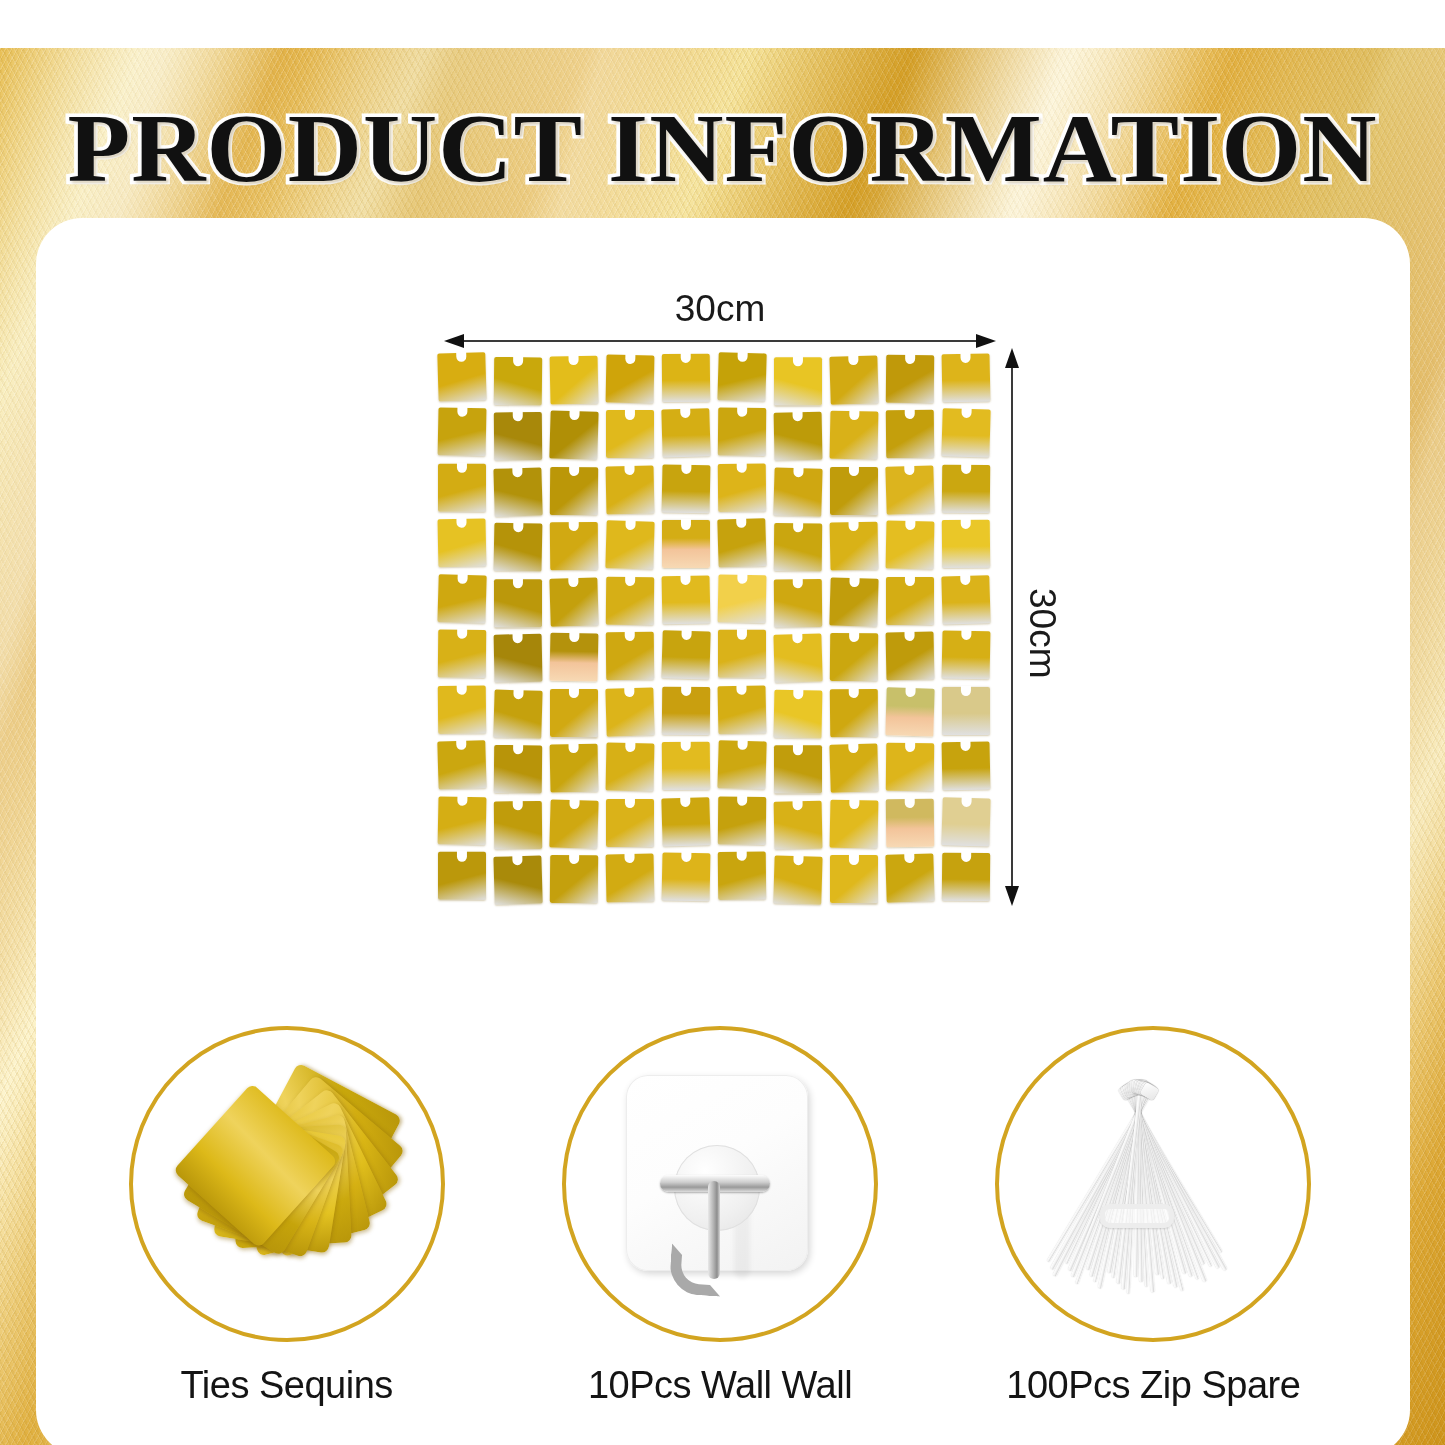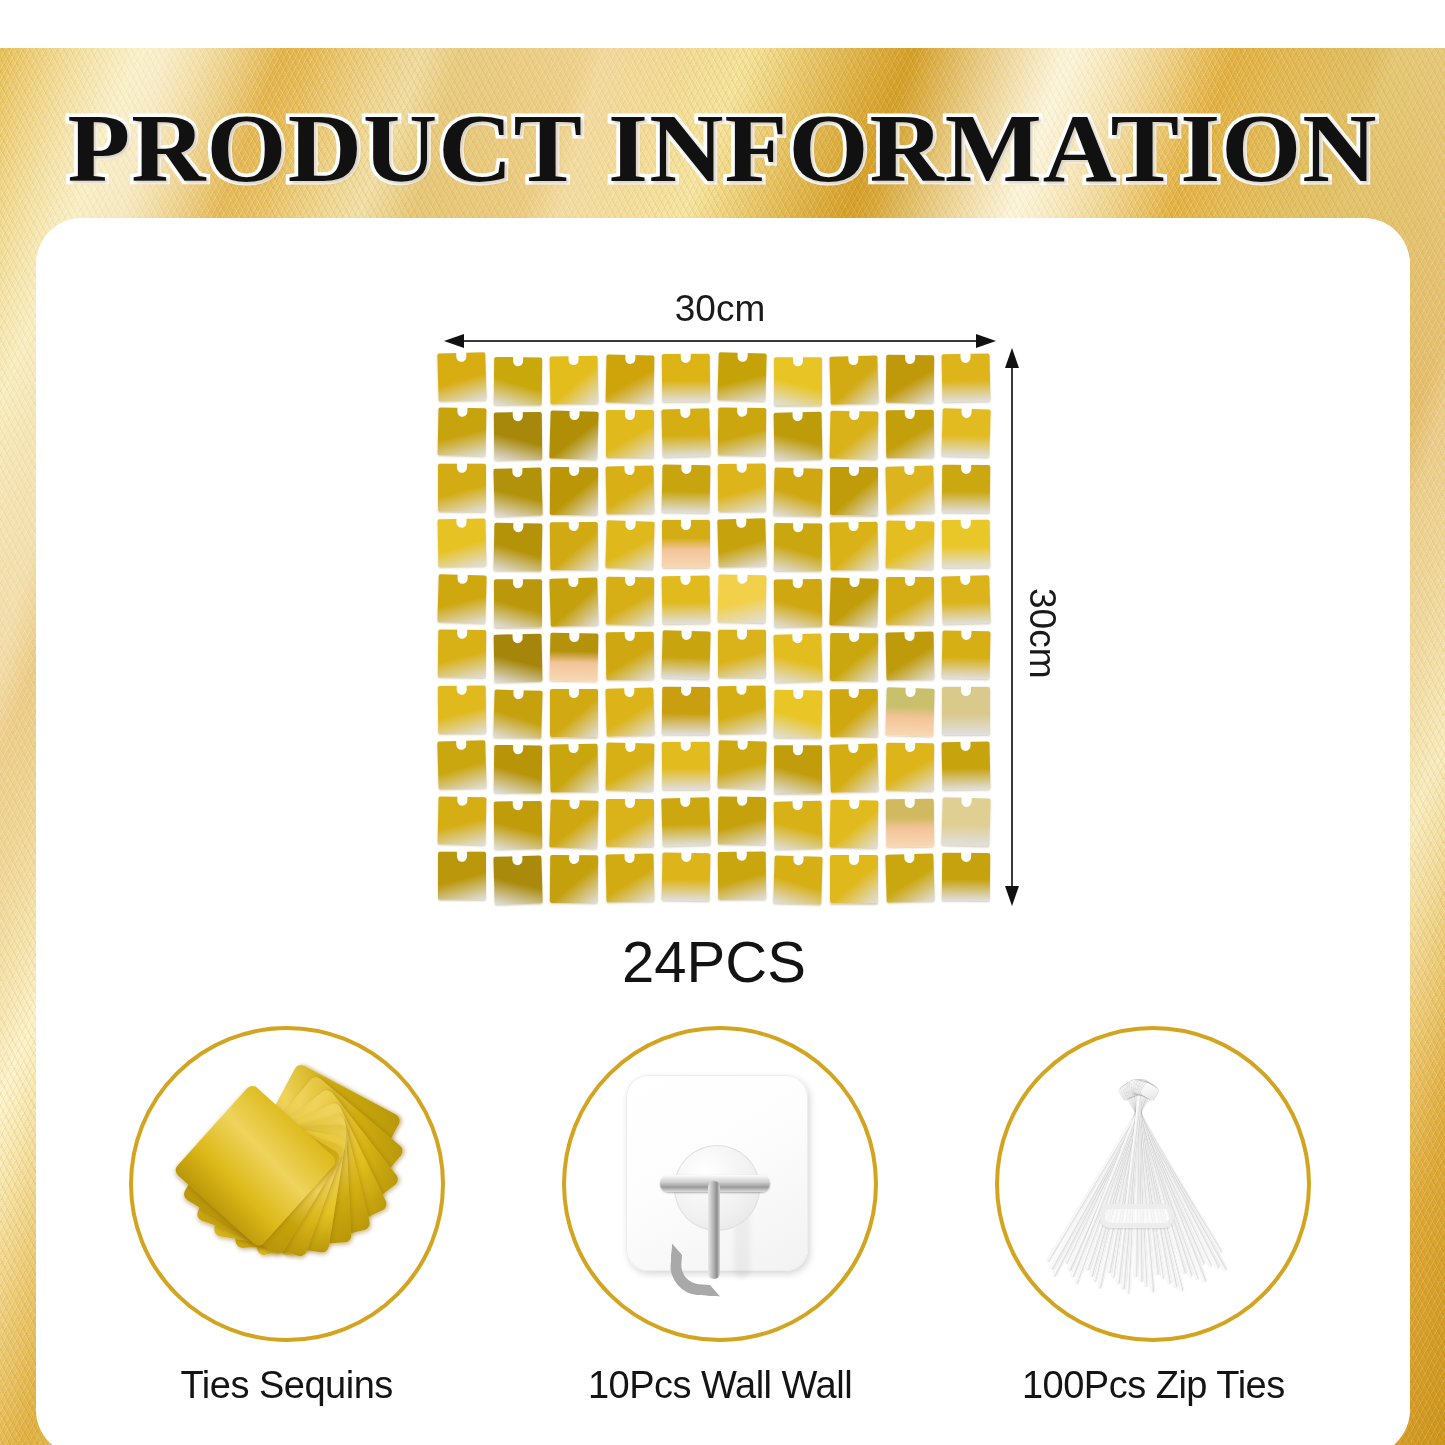--- a/index.html
+++ b/index.html
@@ -639,21 +639,20 @@
         <div class="seq" style="background: linear-gradient(140deg, rgb(223, 184, 28) 0%, rgb(223, 184, 28) 55%, rgba(0, 0, 0, 0.12) 100%); transform: rotate(0deg) translateY(1.1px);"></div>
       </div>
       <div class="seq-cell">
         <div class="seq" style="background: linear-gradient(150deg, rgb(203, 167, 15) 0%, rgb(203, 167, 15) 55%, rgba(0, 0, 0, 0.12) 100%); transform: rotate(-1.65deg) translateY(0px);"></div>
       </div>
       <div class="seq-cell">
         <div class="seq" style="background: linear-gradient(rgb(198, 162, 14) 0%, rgb(198, 162, 14) 55%, rgba(0, 0, 0, 0.12) 100%); transform: rotate(0.55deg) translateY(-1.1px);"></div>
       </div>
     </div>
 
-  <div class="pcs">24PCS</div>
 
   <div class="callouts">
 
     <div class="callout">
       <div class="ring">
         <div class="ring-inner">
           <div class="fan" id="fan">
               <div class="fan-card" style="background: linear-gradient(130deg, rgb(201, 168, 12) 0%, rgb(239, 211, 92) 38%, rgb(201, 168, 12) 72%, rgb(184, 150, 10) 100%); transform: rotate(-62deg) translate(55.8px, 9.92px); z-index: 0;"></div>
               <div class="fan-card" style="background: linear-gradient(136deg, rgb(210, 173, 16) 0%, rgb(239, 211, 92) 38%, rgb(210, 173, 16) 72%, rgb(184, 150, 10) 100%); transform: rotate(-50deg) translate(45px, 8px); z-index: 1;"></div>
               <div class="fan-card" style="background: linear-gradient(142deg, rgb(218, 182, 21) 0%, rgb(239, 211, 92) 38%, rgb(218, 182, 21) 72%, rgb(184, 150, 10) 100%); transform: rotate(-38deg) translate(34.2px, 6.08px); z-index: 2;"></div>
@@ -755,17 +754,17 @@
               <div class="tie-head" style="left: 91.9915px; top: 20.0909px; transform: rotate(25.3636deg); z-index: 6;"></div>
               <div class="tie" style="width: 3.9px; height: 209px; left: 99.4242px; top: 26.3939px; transform: rotate(27.2424deg); z-index: 3;"></div>
               <div class="tie-head" style="left: 92.5108px; top: 20.3939px; transform: rotate(27.2424deg); z-index: 6;"></div>
               <div class="tie" style="width: 4.4px; height: 204px; left: 100.212px; top: 26.697px; transform: rotate(29.1212deg); z-index: 3;"></div>
               <div class="tie-head" style="left: 93.2266px; top: 20.697px; transform: rotate(29.1212deg); z-index: 6;"></div>
               <div class="tie" style="width: 3.4px; height: 199px; left: 101px; top: 27px; transform: rotate(31deg); z-index: 3;"></div>
               <div class="tie-head" style="left: 93.9501px; top: 21px; transform: rotate(31deg); z-index: 6;"></div>
             </div>
         </div>
       </div>
-      <div class="callout-label">100Pcs Zip Ties</div>
+      <div class="callout-label">100Pcs Zip Spare</div>
     </div>
 
   </div>
 </div>
 
 </body></html>

